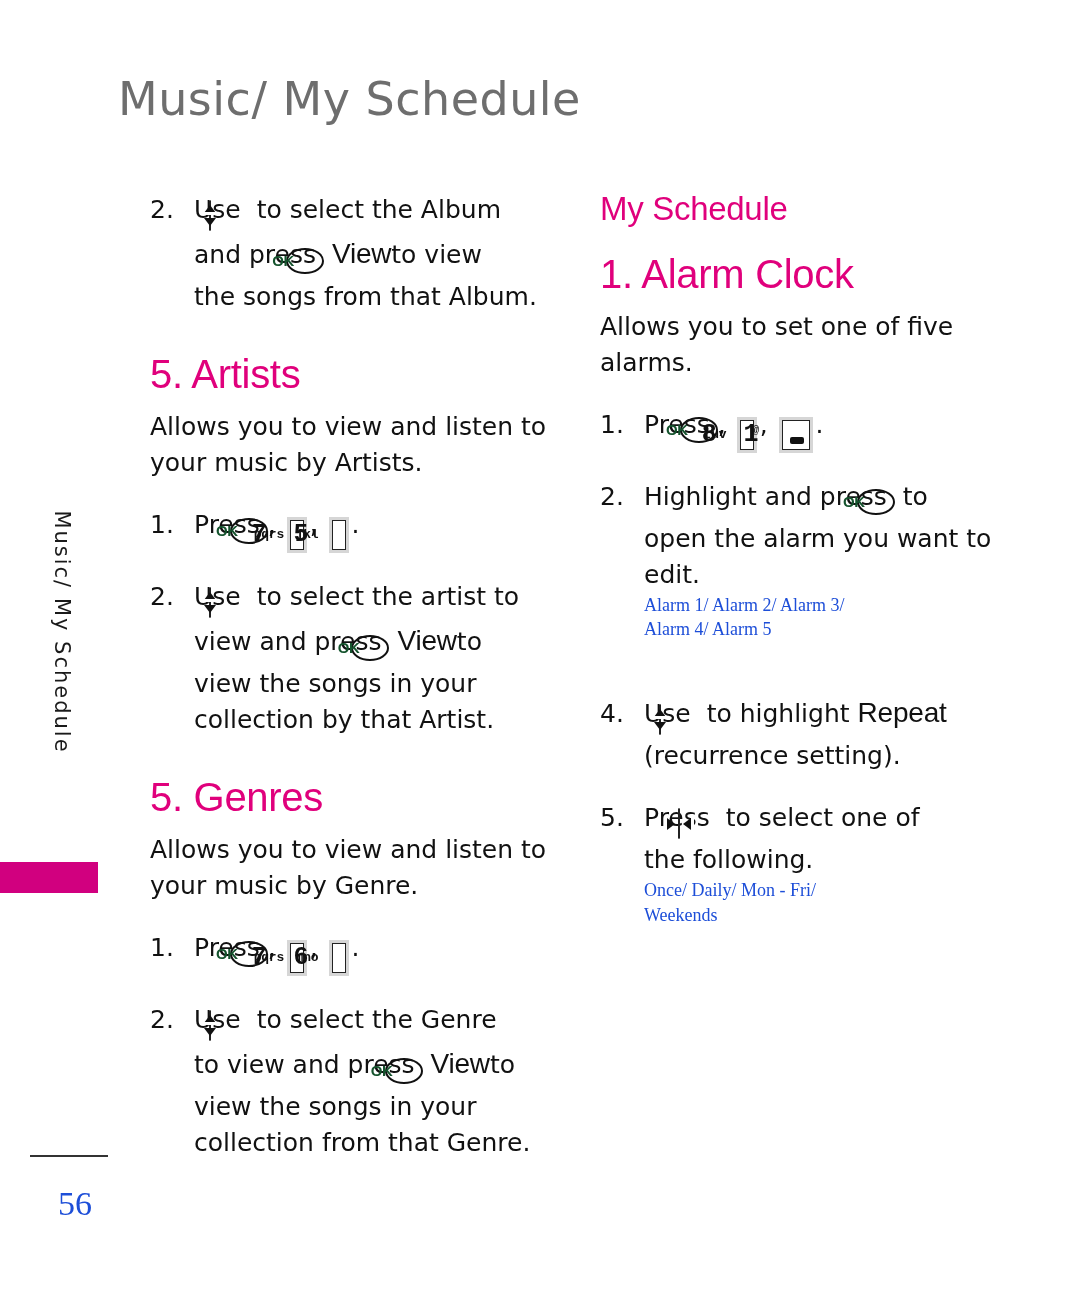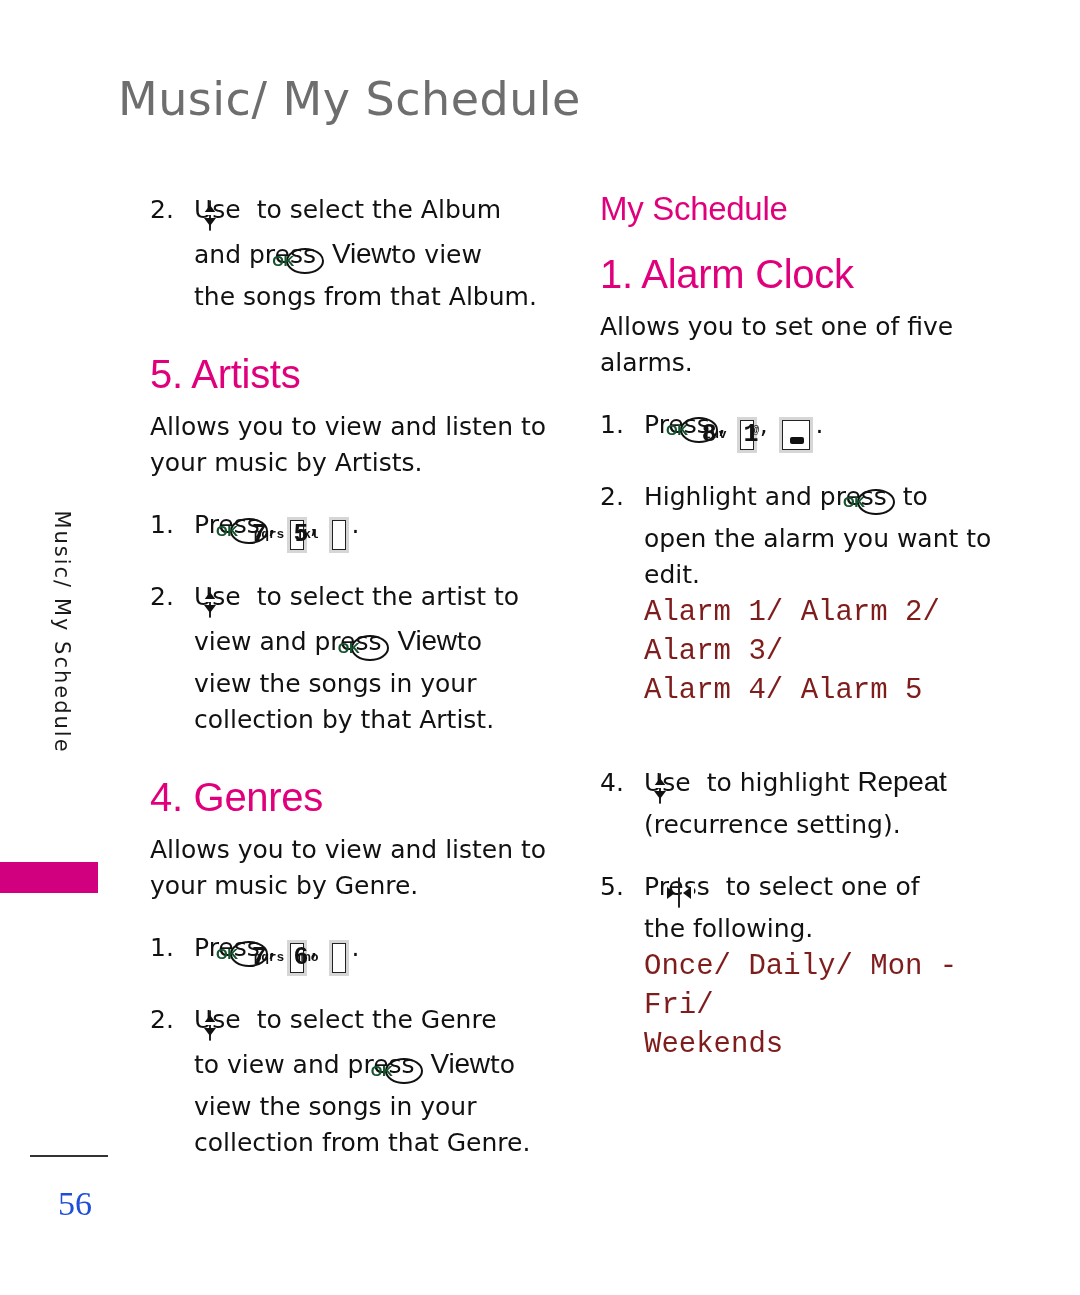--- a/index.html
+++ b/index.html
@@ -50,22 +50,22 @@
     font-size:25px;line-height:1.44;color:#111;
     font-weight:400;
   }
   .step{
     font-family:"DejaVu Sans",sans-serif;
     font-size:25px;line-height:1.44;color:#111;
     padding-left:44px;text-indent:-44px;
   }
   .step .num{display:inline-block;width:44px;text-indent:0;}
   .sub{
-    font-family:Liberation Mono, monospace;
-    font-size:29px;line-height:1.35;color:#7f1d1d;
+    font-family:Liberation Serif, serif;
+    font-size:18px;line-height:1.35;color:#1d4ed8;
     padding-left:44px;
   }
   .kw{
     font-family:Liberation Sans, sans-serif;
     font-size:28px;letter-spacing:-0.2px;
   }
   .gap-s{height:14px;}
   .gap-m{height:26px;}
   .gap-l{height:38px;}
 
@@ -192,21 +192,21 @@
       <span>to select the artist to</span><br>
       <span>view and press</span>
       <span class="ico"><span class="key-ok"><span class="oval">OK</span></span></span>
       <span class="kw">View</span><span>to</span><br>
       <span>view the songs in your</span><br>
       <span>collection by that Artist.</span>
     </div>
 
     <div class="gap-l"></div>
 
-    <h2 class="sec h-mid">4. Genres</h2>
+    <h2 class="sec h-mid">5. Genres</h2>
     <div class="gap-s"></div>
     <div class="para">
       <span>Allows you to view and listen to</span><br>
       <span>your music by Genre.</span>
     </div>
 
     <div class="gap-m"></div>
 
     <div class="step">
       <span class="num">1.</span><span>Press</span>

